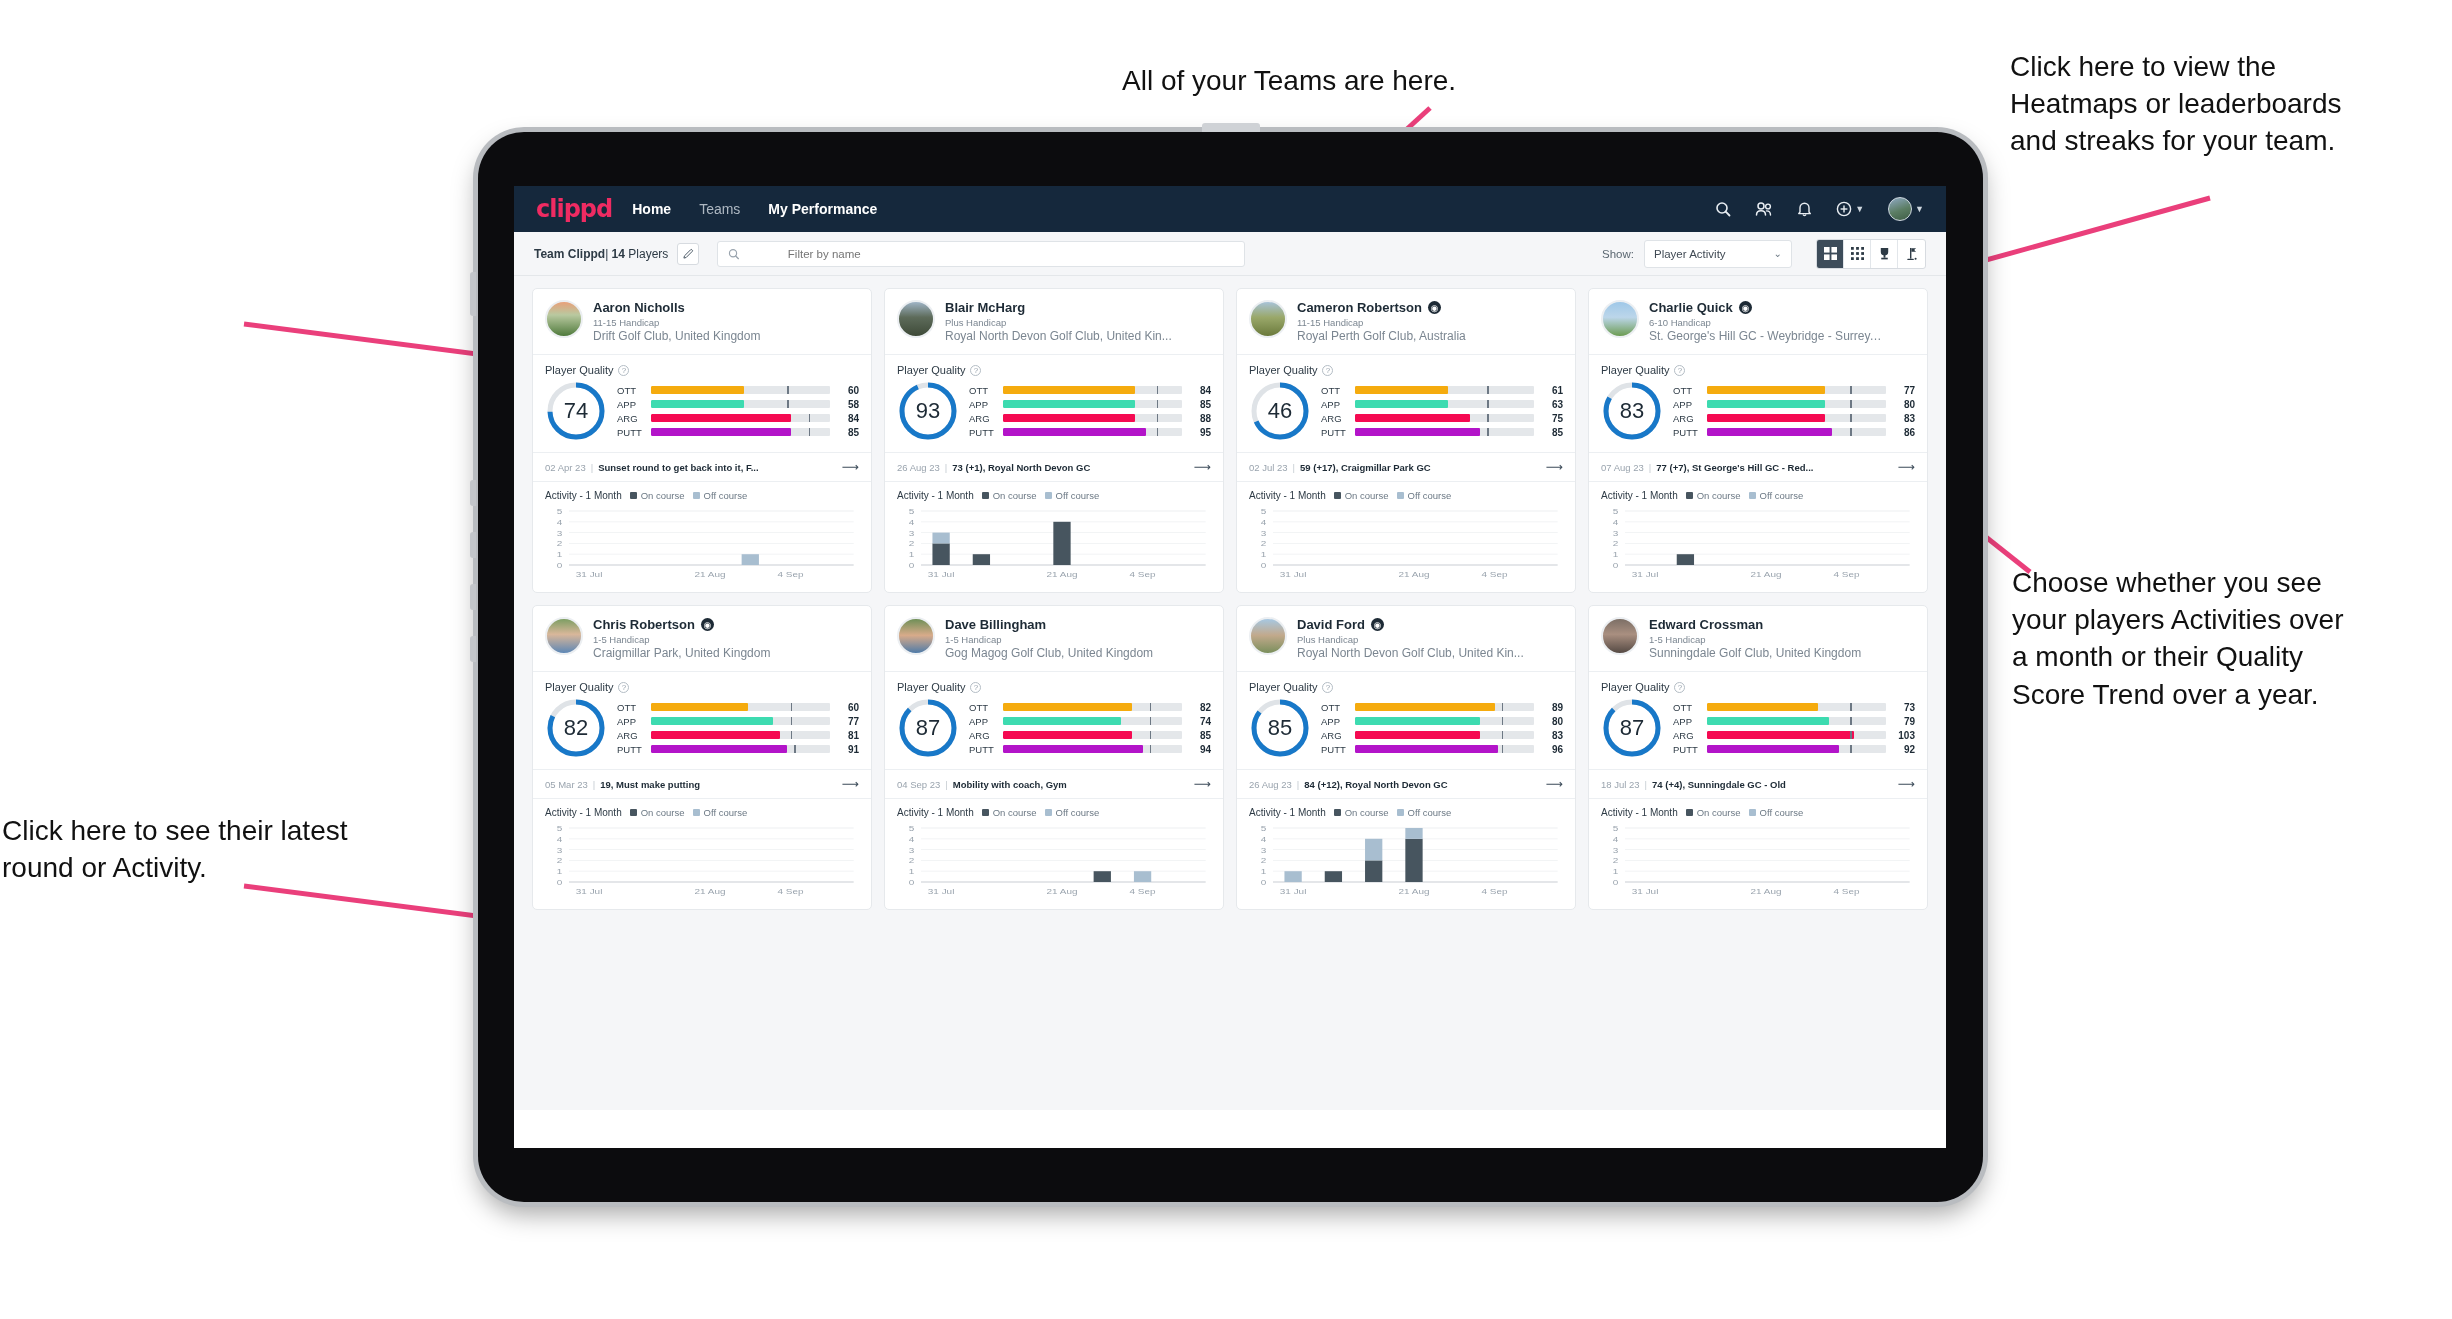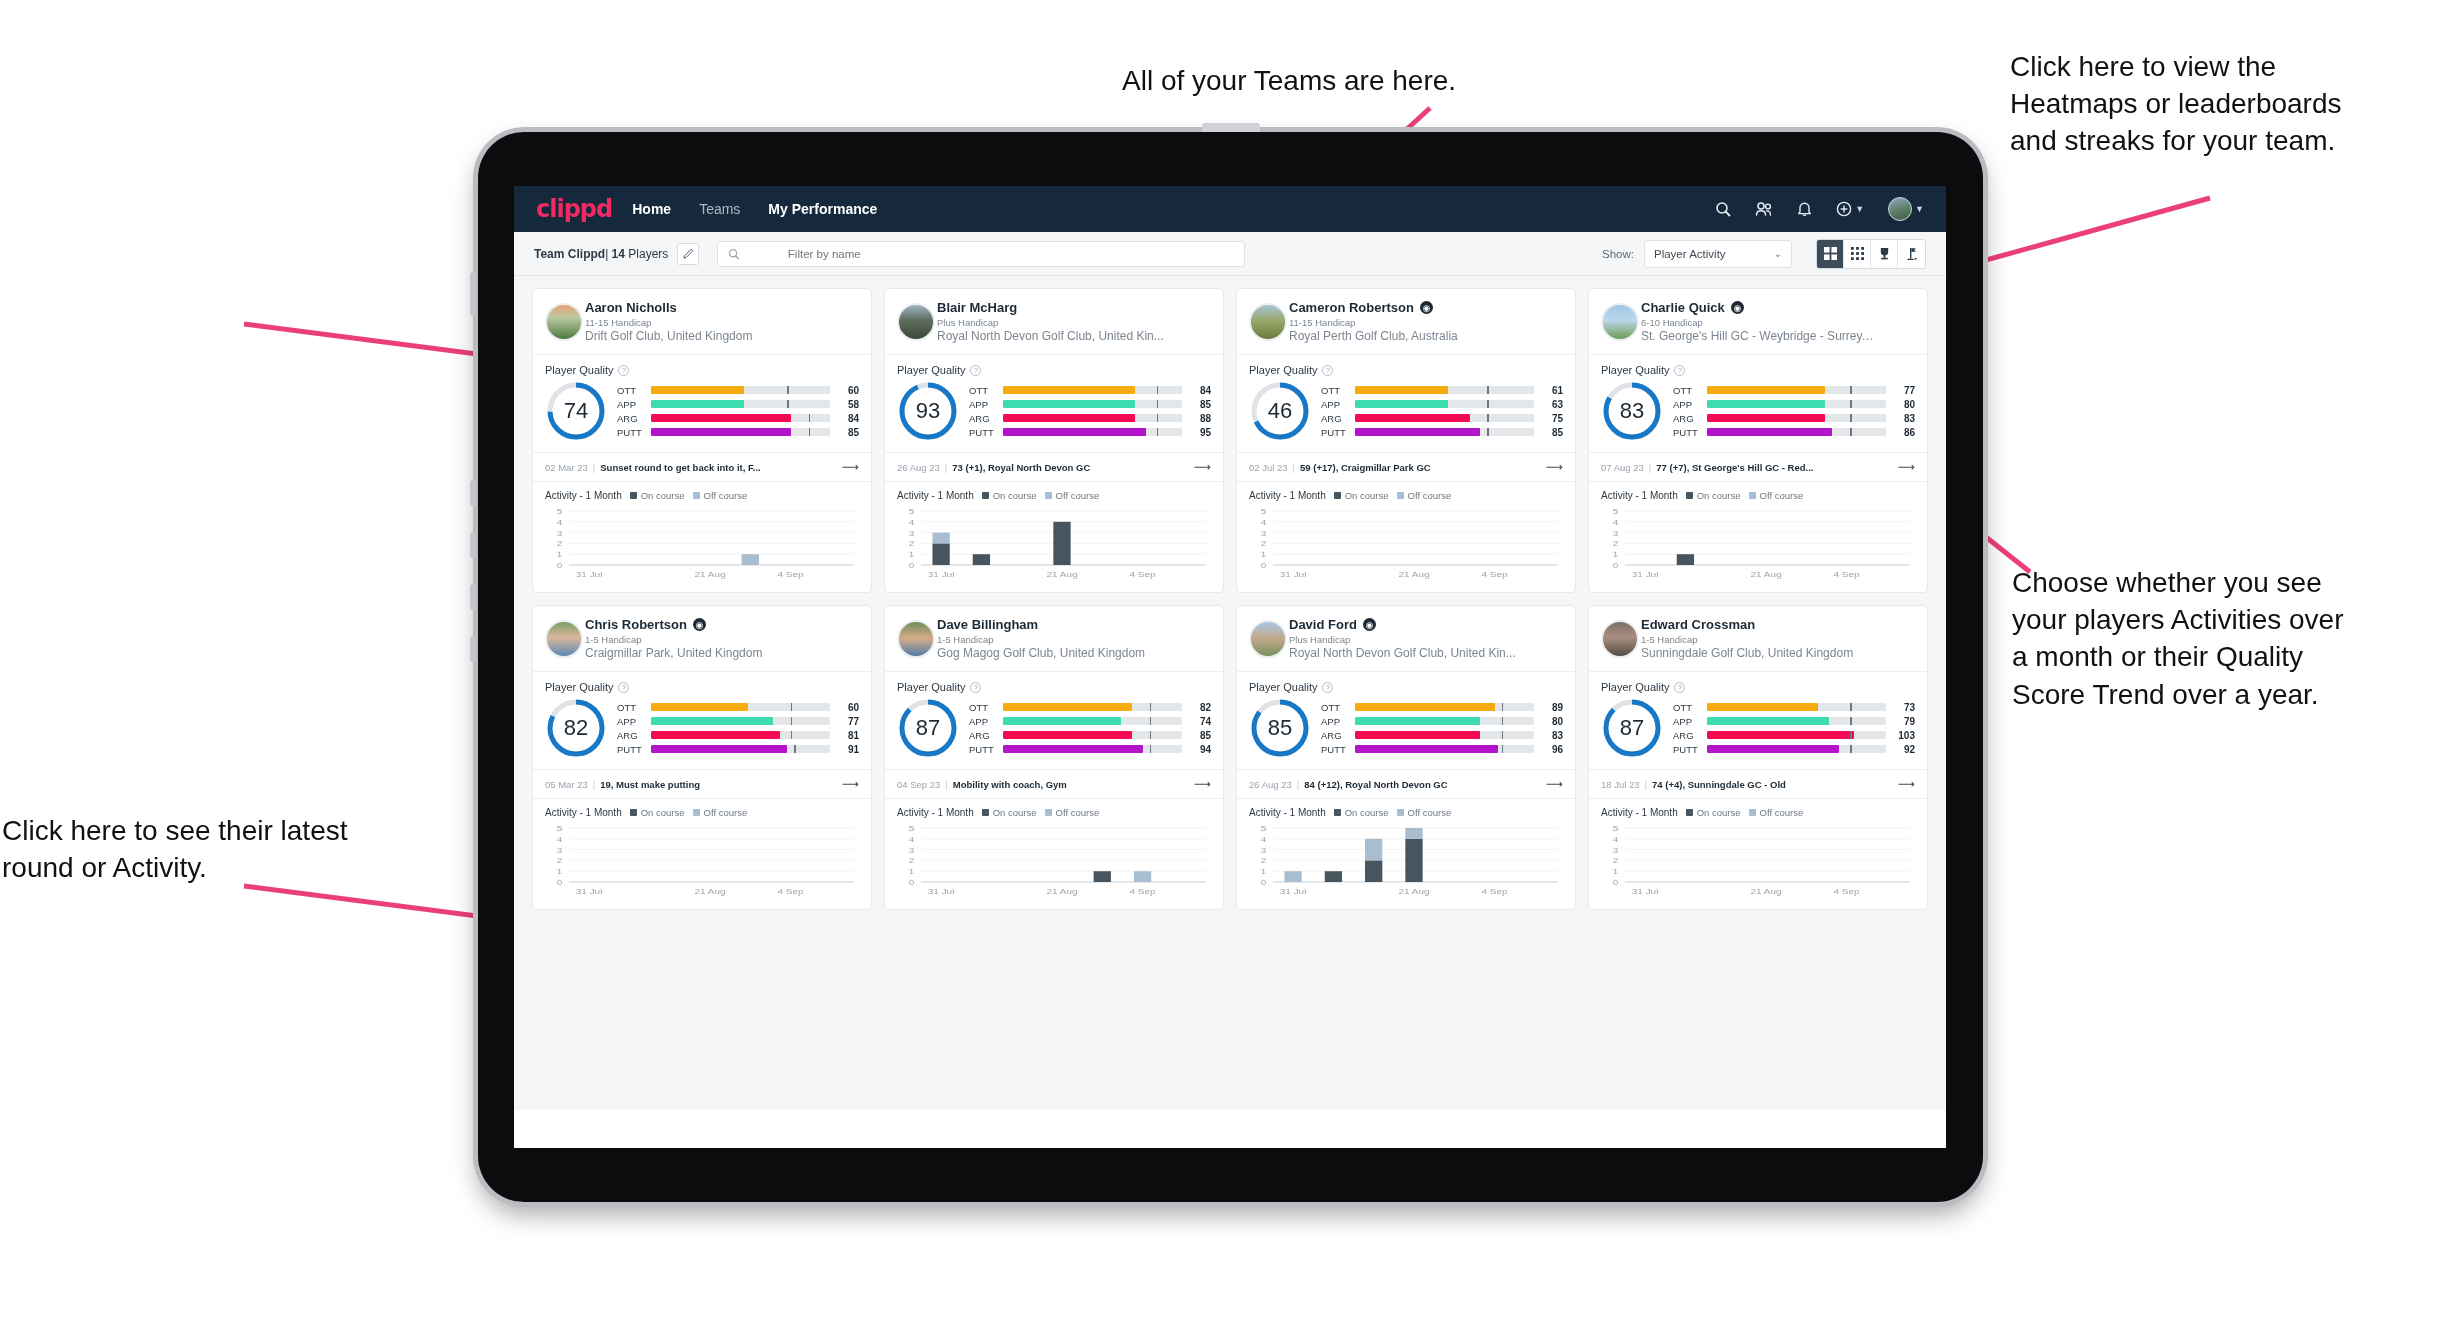--- a/index.html
+++ b/index.html
@@ -147,21 +147,21 @@
   }
   .grid {
     display: grid; grid-template-columns: repeat(4, 1fr);
     gap: 12px;
   }
   .card {
     background: #ffffff; border: 1px solid #e6e9ec; border-radius: 5px;
     overflow: hidden;
   }
   
-  .c-head { display: flex; gap: 2px; padding: 11px 12px; align-items: center; }
+  .c-head { display: flex; gap: 10px; padding: 11px 12px; align-items: flex-start; }
   .c-avatar {
     width: 38px; height: 38px; border-radius: 50%; flex: 0 0 38px;
     border: 2px solid #eceff2; background-size: cover;
   }
   .av0 { background: linear-gradient(180deg,#e8a07a 0%,#b9c9a0 38%,#4f7a3c 100%); }
   .av1 { background: linear-gradient(180deg,#9fb4c6 0%,#5d6b5a 45%,#3e4a38 100%); }
   .av2 { background: linear-gradient(180deg,#a8c3d8 0%,#9aa86a 45%,#6b7a3c 100%); }
   .av3 { background: linear-gradient(180deg,#9fc8e8 0%,#bcd6ea 45%,#6c9c52 100%); }
   .av4 { background: linear-gradient(180deg,#7d9e63 0%,#d9b79a 45%,#5d87b5 100%); }
   .av5 { background: linear-gradient(180deg,#6f8f57 0%,#d8ab8a 48%,#4f7ba8 100%); }
@@ -443,21 +443,21 @@
       <span class="m-lbl">PUTT</span>
       <span class="m-bar">
         <span class="m-fill" style="width:78%;background:#b314c9"></span>
         <span class="m-tick" style="left:88%"></span>
       </span>
       <span class="m-val">85</span>
     </div>
                 </div>
     </div>
     <div class="round-row">
-      <span class="round-date">02 Mar 23</span>
+      <span class="round-date">02 Apr 23</span>
       <span class="round-sep">|</span>
       <span class="round-txt">Sunset round to get back into it, F...</span>
       <span class="round-arrow">⟶</span>
     </div>
     <div class="act-head">
       <span class="act-title">Activity - 1 Month</span>
       <span class="lg"><span class="sw sw-on"></span>On course</span>
       <span class="lg"><span class="sw sw-off"></span>Off course</span>
     </div>
     <div class="chart">

